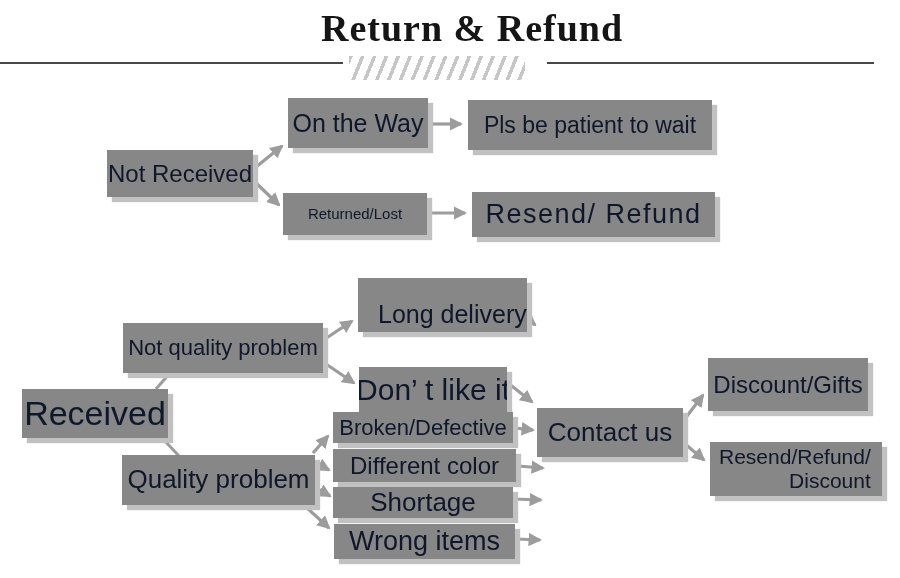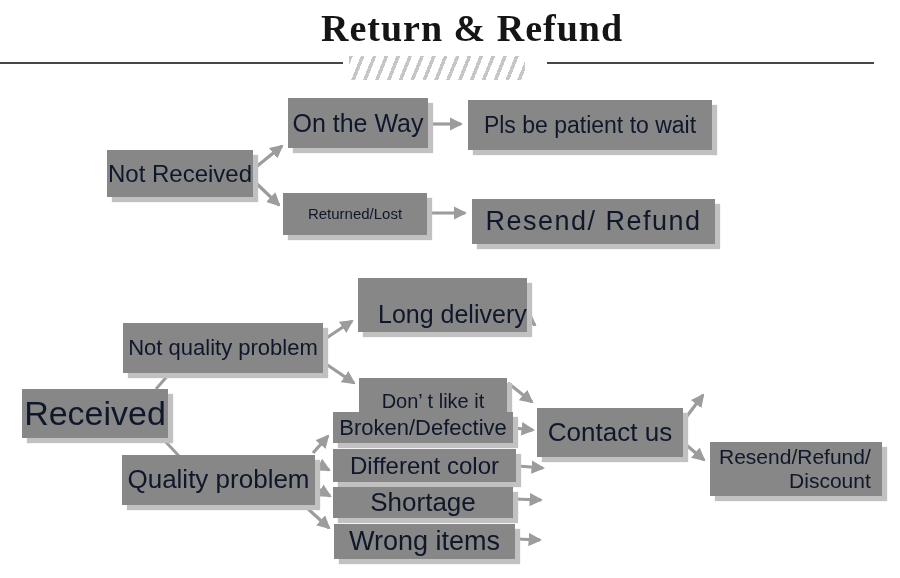--- a/index.html
+++ b/index.html
@@ -95,39 +95,40 @@
   </svg>
 
   <div class="node" style="left:107px;top:150px;width:146px;height:47px;font-size:24px;">Not Received</div>
 
   <div class="node" style="left:288px;top:98px;width:140px;height:50px;font-size:25px;">On the Way</div>
 
   <div class="node" style="left:468px;top:100px;width:244px;height:50px;font-size:23px;">Pls be patient to wait</div>
 
   <div class="node" style="left:283px;top:193px;width:144px;height:42px;font-size:15px;">Returned/Lost</div>
 
-  <div class="node" style="left:472px;top:192px;width:243px;height:45px;font-size:27px;letter-spacing:1.5px;margin-top:7px;">Resend/ Refund</div>
+  <div class="node" style="left:472px;top:192px;width:243px;height:45px;font-size:27px;letter-spacing:1.5px;">Resend/ Refund</div>
 
   <div class="node" style="left:22px;top:389px;width:146px;height:49px;font-size:34px;">Received</div>
 
   <div class="node" style="left:123px;top:323px;width:200px;height:50px;font-size:22px;">Not quality problem</div>
 
   <div class="node left-low" style="left:358px;top:278px;width:149px;height:49px;font-size:25px;">Long delivery</div>
 
-  <div class="node" style="left:359px;top:378px;width:148px;height:46px;font-size:20px;">Don’ t like it</div>
+  <div class="node" style="left:359px;top:367px;width:148px;height:46px;font-size:30px;">Don’ t like it</div>
 
   <div class="node" style="left:122px;top:455px;width:193px;height:50px;font-size:26px;">Quality problem</div>
 
   <div class="node" style="left:333px;top:412px;width:180px;height:31px;font-size:22px;">Broken/Defective</div>
 
   <div class="node" style="left:333px;top:449px;width:183px;height:33px;font-size:24px;">Different color</div>
 
   <div class="node" style="left:333px;top:487px;width:180px;height:31px;font-size:26px;">Shortage</div>
 
   <div class="node" style="left:334px;top:524px;width:181px;height:35px;font-size:27px;">Wrong items</div>
 
   <div class="node" style="left:537px;top:408px;width:146px;height:49px;font-size:26px;">Contact us</div>
 
+  <div class="node" style="left:708px;top:358px;width:160px;height:53px;font-size:24px;">Discount/Gifts</div>
 
   <div class="node two-line" style="left:710px;top:442px;width:163px;height:54px;font-size:21px;">Resend/Refund/
 Discount</div>
 
 </div>
 
 </body></html>

